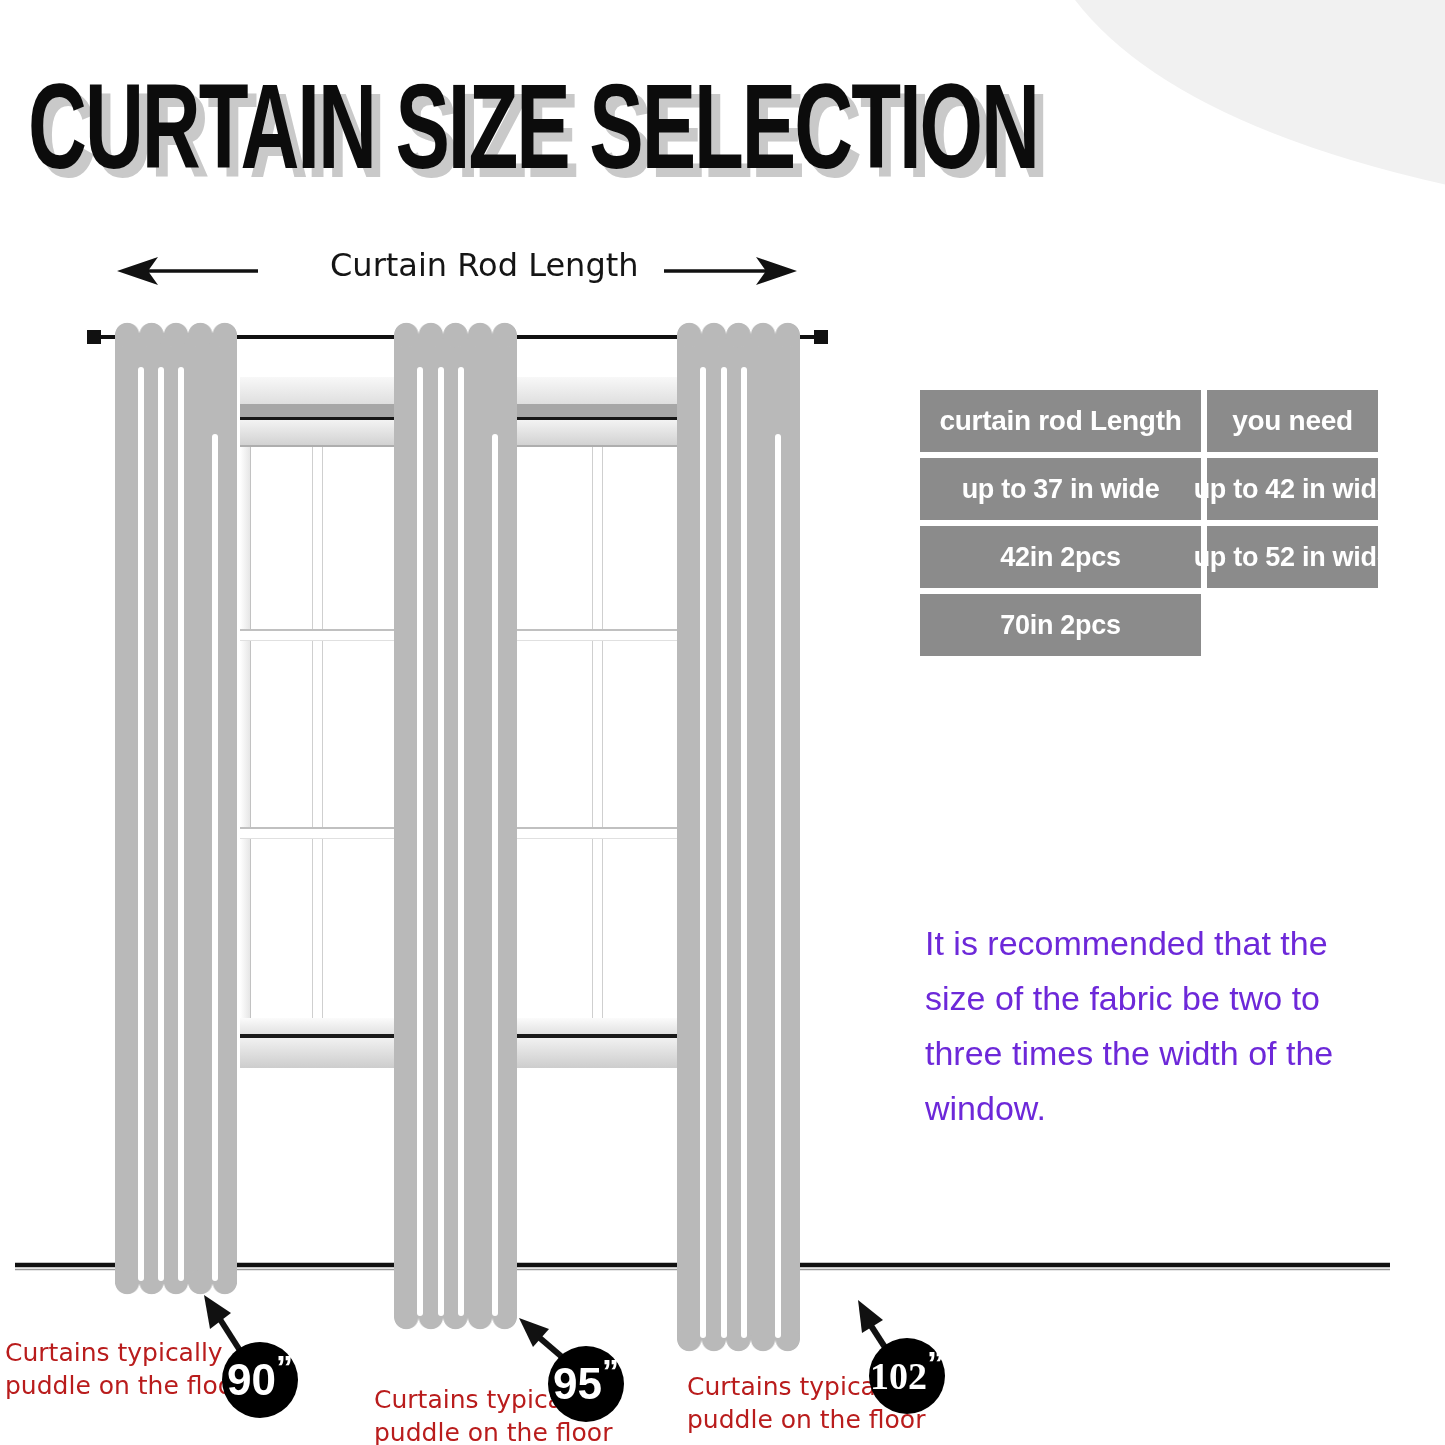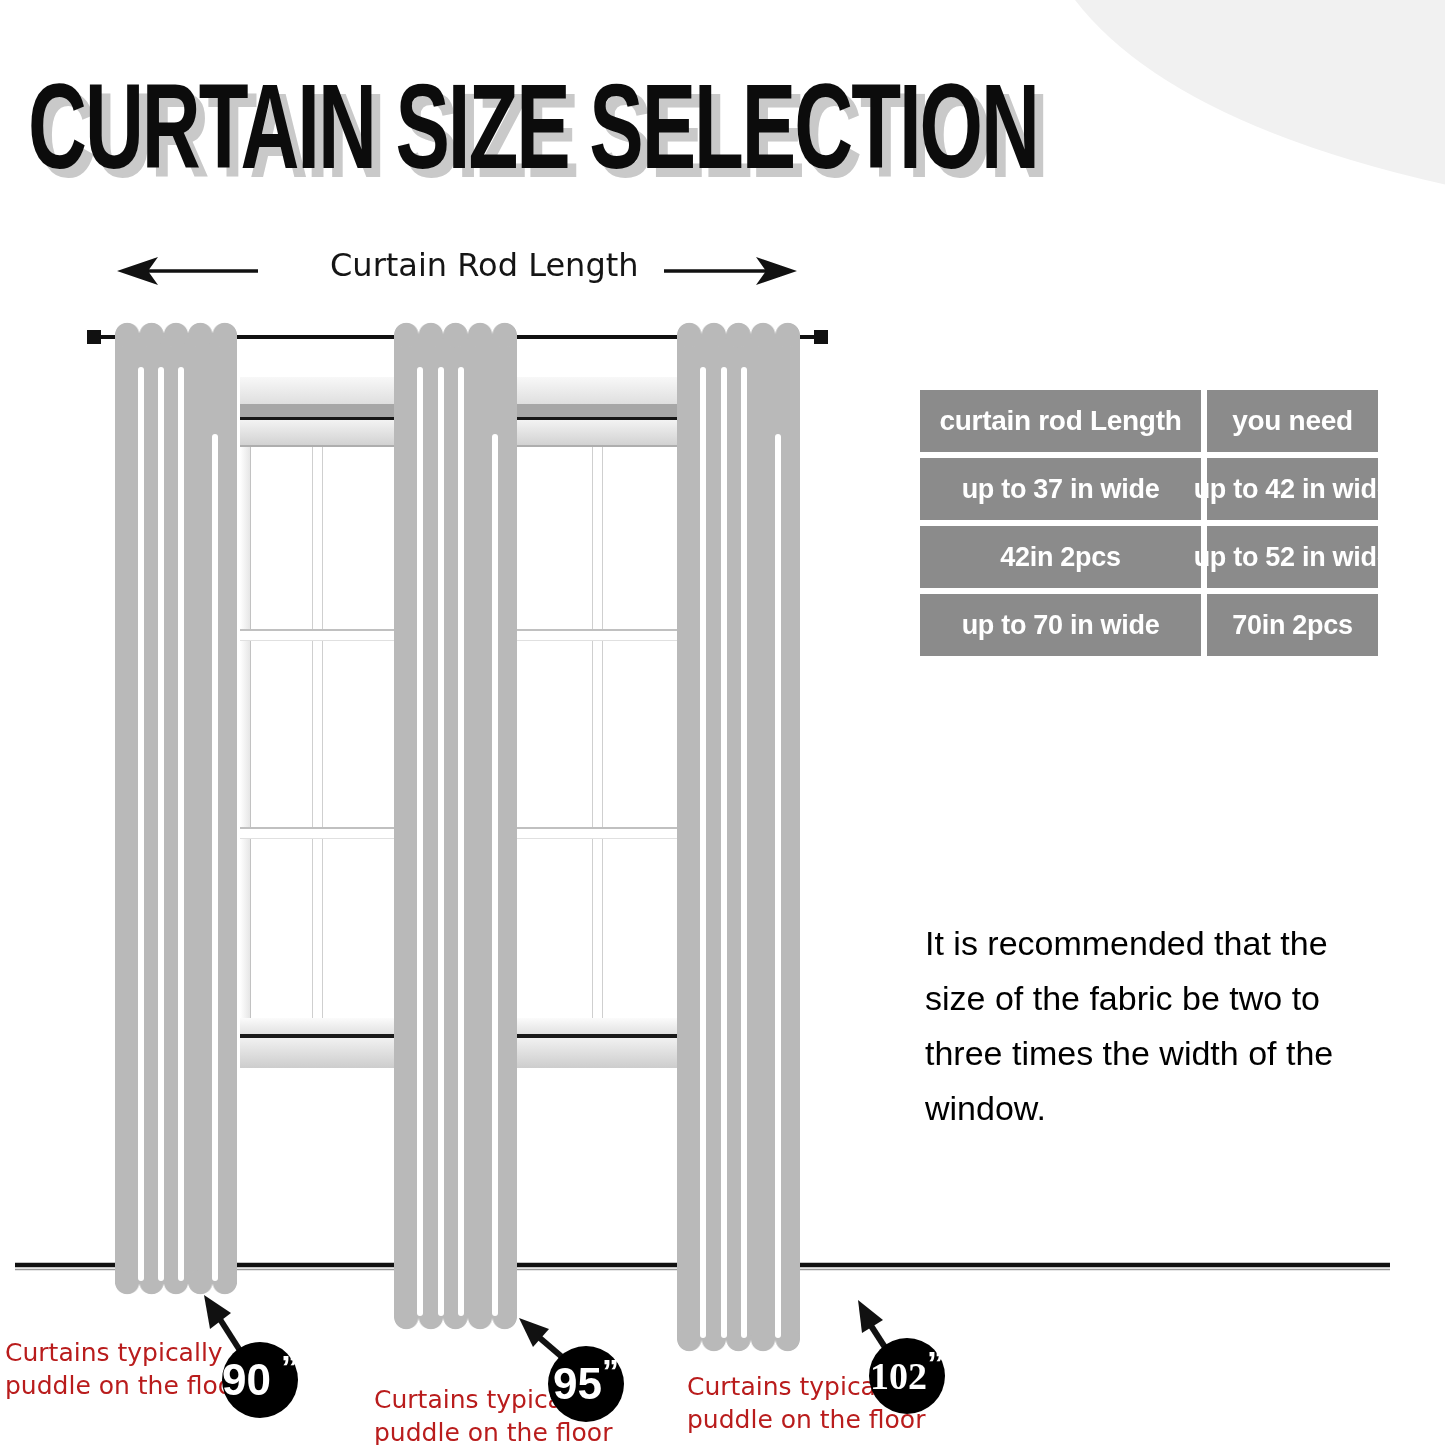--- a/index.html
+++ b/index.html
@@ -67,21 +67,21 @@
     display:grid; grid-template-columns:281px 171px; gap:6px; }
   .cell { background:var(--table_cell,#8b8b8b); color:#fff; height:62px;
     display:flex; align-items:center; justify-content:center;
     font-family:"Liberation Sans", sans-serif; font-weight:bold;
     font-size:27px; letter-spacing:-0.3px; white-space:nowrap; }
   .cell.th { font-size:28px; }
 
   
   #recommend { position:absolute; left:925px; top:916px; width:470px;
     font-family:"Liberation Sans", sans-serif;
-    font-size:34px; line-height:1.62; color:#000000; z-index:2; }
+    font-size:34px; line-height:1.62; color:#6d28d9; z-index:2; }
 
   
   .note { position:absolute; font-size:25px; line-height:1.32; color:#b91c1c; z-index:5; white-space:nowrap; }
 
   
   .badge { position:absolute; width:76px; height:76px; border-radius:50%;
     background:var(--badge,#000); color:#fff; z-index:5;
     display:flex; align-items:center; justify-content:center;
     font-family:"Liberation Sans", sans-serif; font-weight:bold; }
   .badge .num { font-size:44px; line-height:1; }
@@ -172,40 +172,39 @@
     <div class="fold" style="left:98px; top:112px; bottom:14px;"></div>
   </div>
 
   <div id="size-table">
     <div class="cell th">curtain rod Length</div>
     <div class="cell th">you need</div>
     <div class="cell">up to 37 in wide</div>
     <div class="cell">up to 42 in wide</div>
     <div class="cell">42in 2pcs</div>
     <div class="cell">up to 52 in wide</div>
-    <div class="cell">up to 70 in wide</div>
     <div class="cell">70in 2pcs</div>
   </div>
 
   <div id="recommend">It is recommended that the size of the fabric be two to three times the width of the window.</div>
 
   <div class="note" style="left:5px; top:1336px;">
     <span>Curtains typically</span><br>
     <span>puddle on the floor</span>
   </div>
   <div class="note" style="left:374px; top:1383px;">
     <span>Curtains typically</span><br>
     <span>puddle on the floor</span>
   </div>
   <div class="note" style="left:687px; top:1370px;">
     <span>Curtains typically</span><br>
     <span>puddle on the floor</span>
   </div>
 
-  <div class="badge" style="left:222px; top:1342px;justify-content:space-between;">
+  <div class="badge" style="left:222px; top:1342px;">
     <span class="num">90</span>
     <span class="inch">”</span>
   </div>
   <div class="badge" style="left:548px; top:1346px;">
     <span class="num">95</span>
     <span class="inch">”</span>
   </div>
   <div class="badge small" style="left:869px; top:1338px;">
     <span class="num">102</span>
     <span class="inch">”</span>

